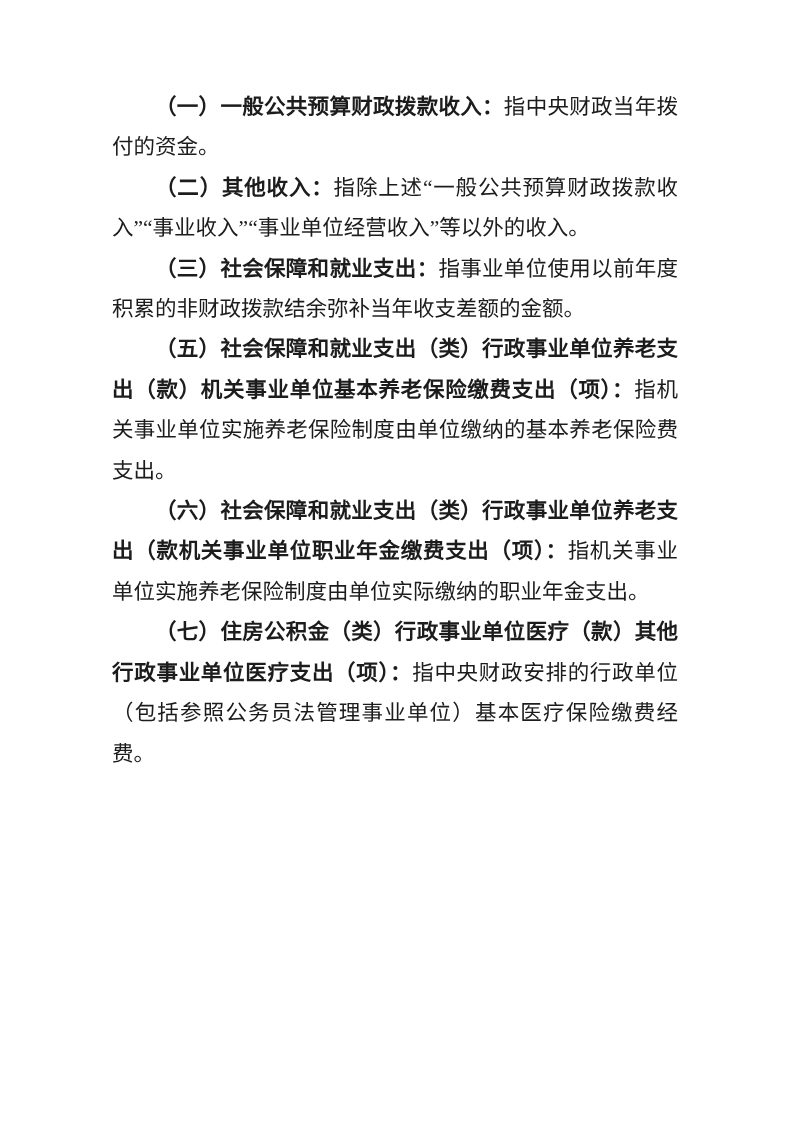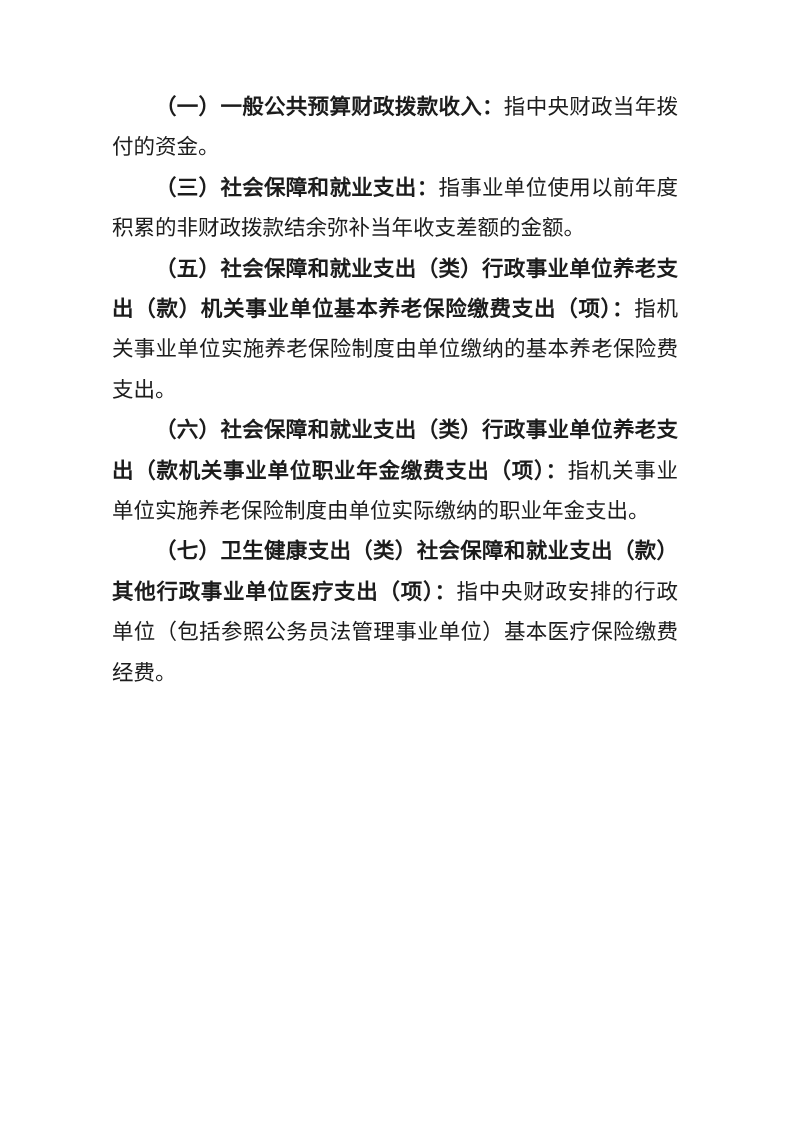--- a/index.html
+++ b/index.html
@@ -50,27 +50,28 @@
   }
 </style>
 </head>
 <body>
 
 <div class="page">
   <div class="content">
 
     <p class="para"><span class="lead">（一）一般公共预算财政拨款收入：</span><span class="body-text">指中央财政当年拨付的资金。</span></p>
 
+    <p class="para"><span class="lead">（二）其他收入：</span><span class="body-text">指除上述“一般公共预算财政拨款收入”“事业收入”“事业单位经营收入”等以外的收入。</span></p>
 
     <p class="para"><span class="lead">（三）社会保障和就业支出：</span><span class="body-text">指事业单位使用以前年度积累的非财政拨款结余弥补当年收支差额的金额。</span></p>
 
 
     <p class="para"><span class="lead">（五）社会保障和就业支出（类）行政事业单位养老支出（款）机关事业单位基本养老保险缴费支出（项）：</span><span class="body-text">指机关事业单位实施养老保险制度由单位缴纳的基本养老保险费支出。</span></p>
 
     <p class="para"><span class="lead">（六）社会保障和就业支出（类）行政事业单位养老支出（款机关事业单位职业年金缴费支出（项）：</span><span class="body-text">指机关事业单位实施养老保险制度由单位实际缴纳的职业年金支出。</span></p>
 
-    <p class="para"><span class="lead">（七）卫生健康支出（类）社会保障和就业支出（款）其他行政事业单位医疗支出（项）：</span><span class="body-text">指中央财政安排的行政单位（包括参照公务员法管理事业单位）基本医疗保险缴费经费。</span></p>
+    <p class="para"><span class="lead">（七）住房公积金（类）行政事业单位医疗（款）其他行政事业单位医疗支出（项）：</span><span class="body-text">指中央财政安排的行政单位（包括参照公务员法管理事业单位）基本医疗保险缴费经费。</span></p>
 
 
   </div>
 
   <div class="page-num">27</div>
 </div>
 
 </body></html>

